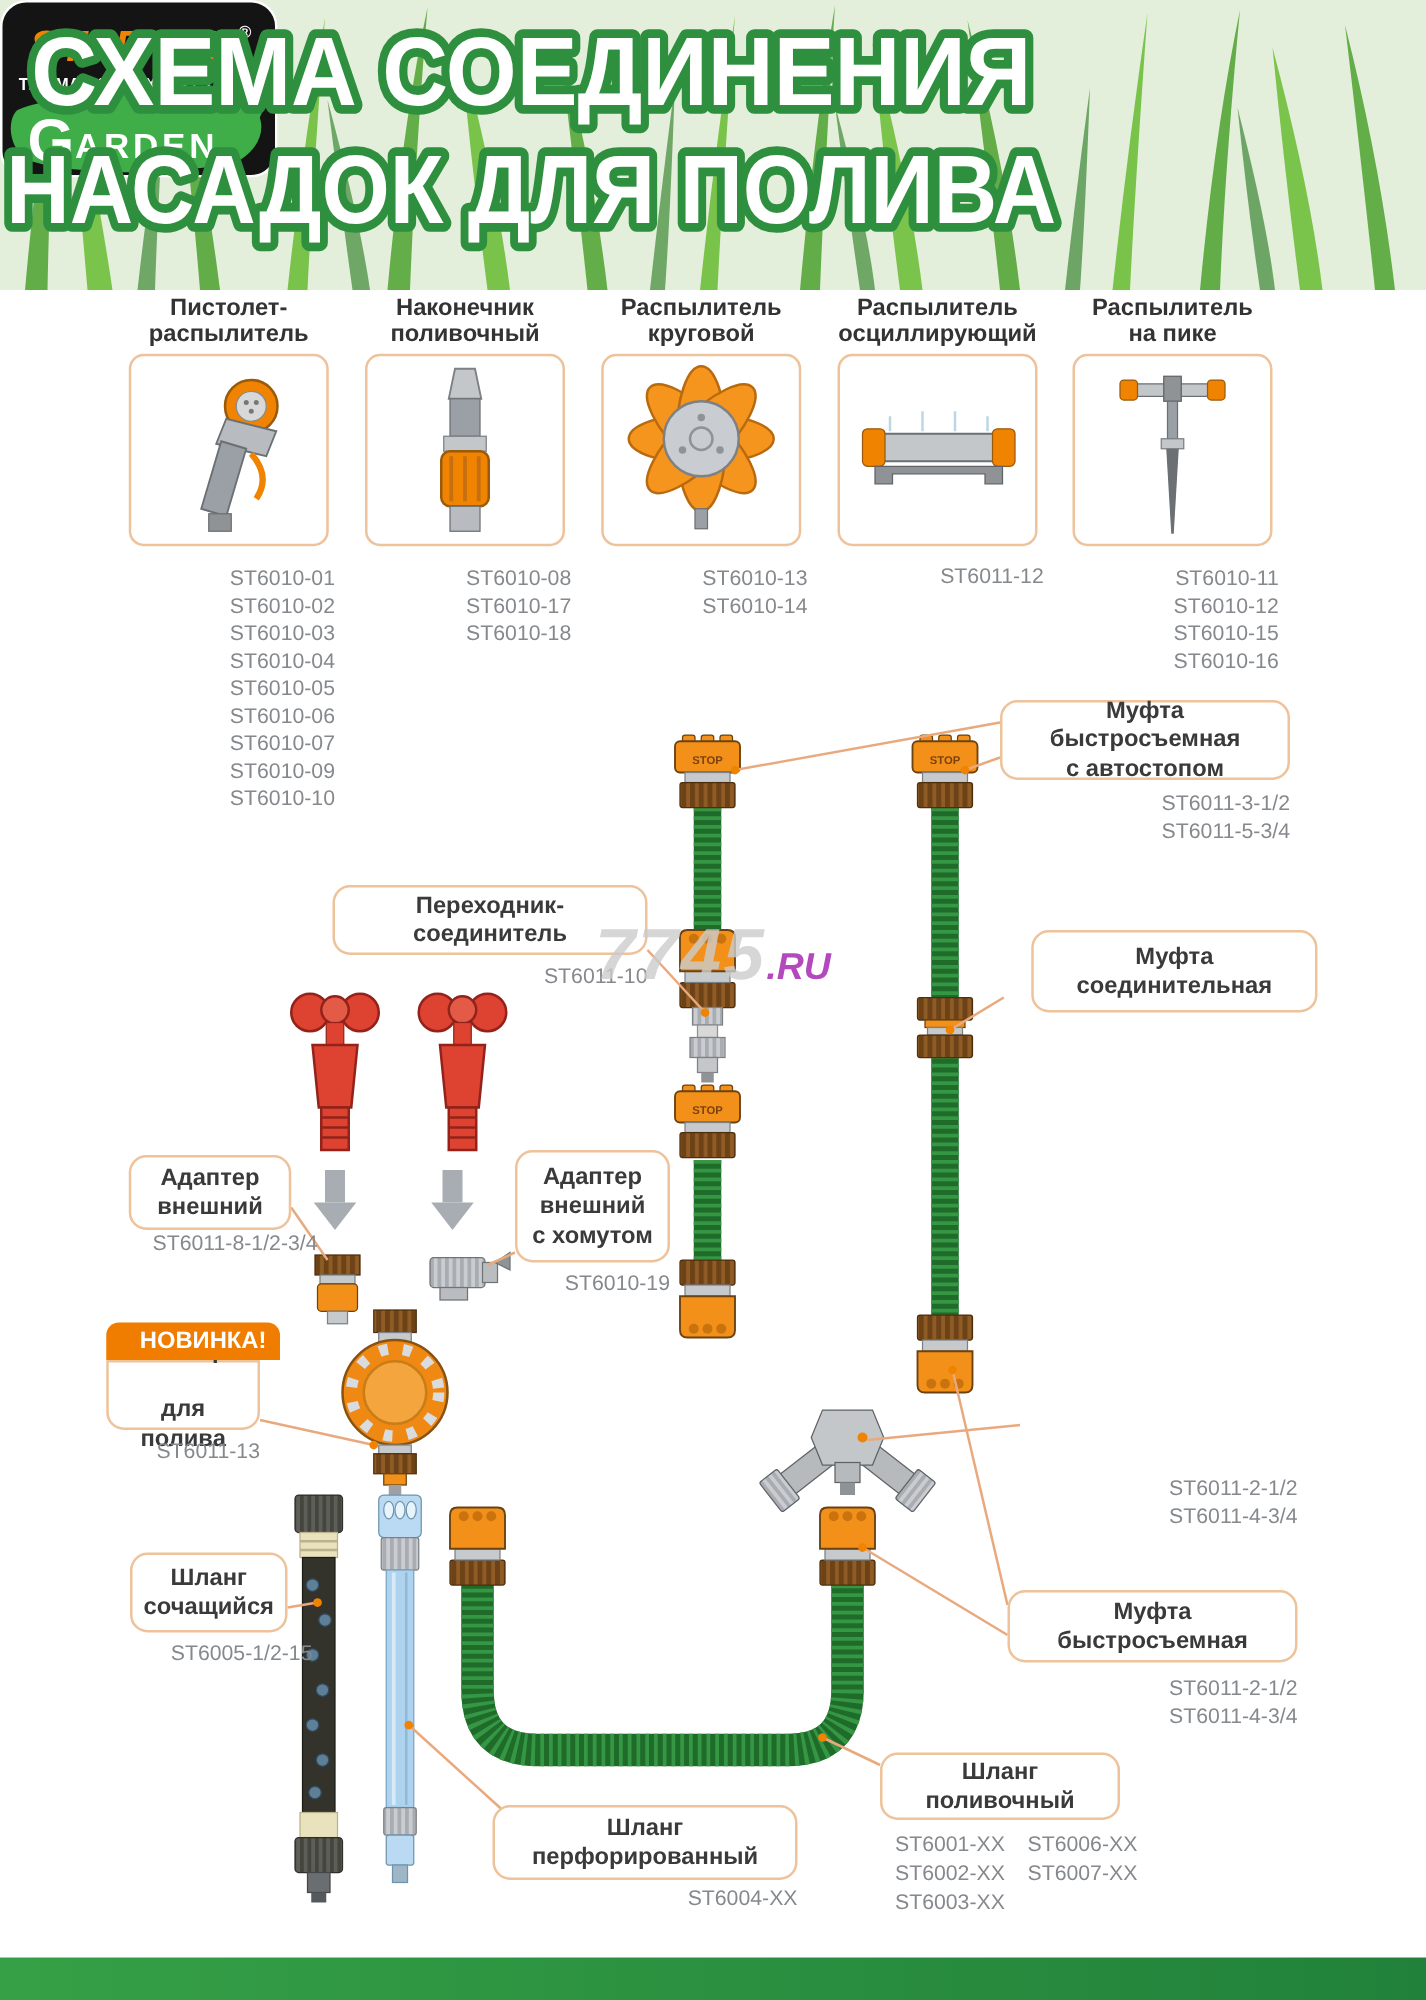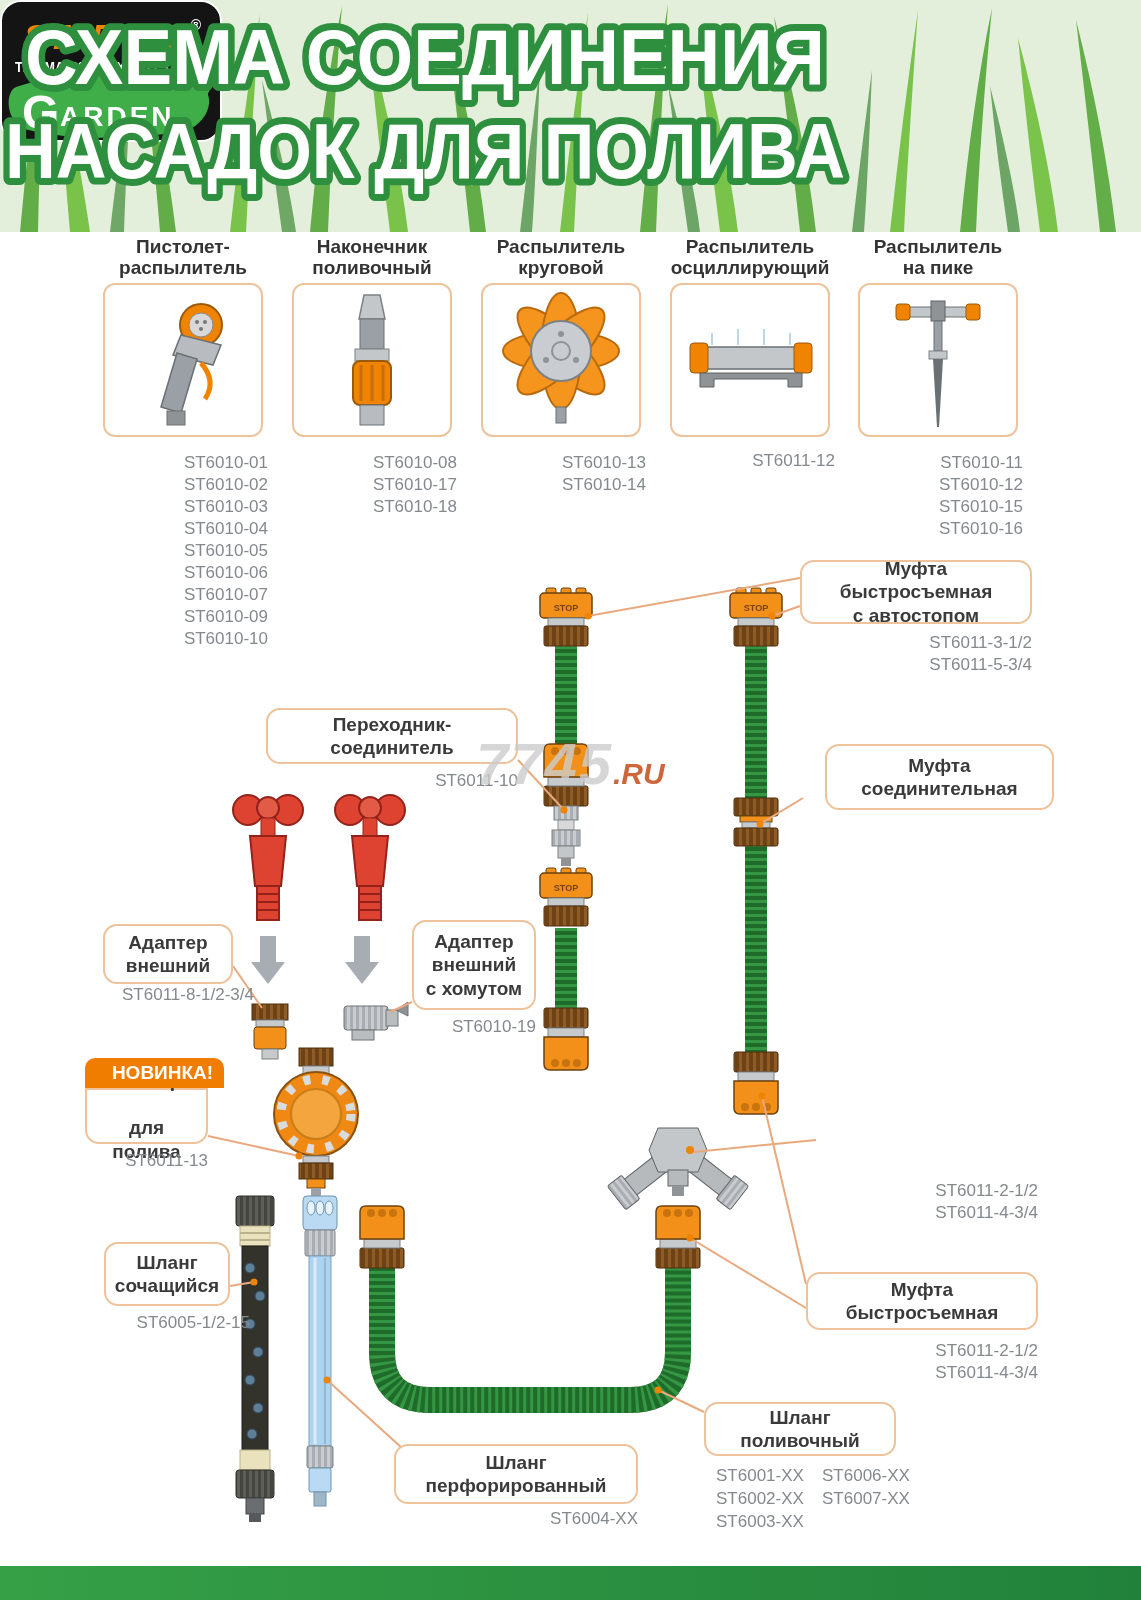--- a/index.html
+++ b/index.html
@@ -25,21 +25,21 @@
   .card-label{position:absolute;text-align:center;font-weight:bold;font-size:19px;
     line-height:21px;color:#333;z-index:4;}
   .card-box{position:absolute;width:160px;height:154px;border:2px solid #eec29a;border-radius:12px;
     background:#fff;box-sizing:border-box;z-index:3;}
   .badge{position:absolute;background:#f07c00;color:#fff;font-weight:bold;font-size:19px;
     display:flex;align-items:center;justify-content:center;border-radius:10px 10px 0 0;z-index:5;padding-left:16px;}
   .timer-box{border-radius:0 0 14px 14px;border-top:2px solid #eec29a;gap:24px;}
   .watermark{position:absolute;left:476px;top:730px;z-index:5;display:flex;align-items:baseline;
     font-style:italic;font-weight:bold;color:#cccccc;opacity:.8;pointer-events:none;}
   .watermark .big{font-size:58px;letter-spacing:2px;}
-  .watermark .small{font-size:30px;color:#c2410c;}
+  .watermark .small{font-size:30px;color:#a21caf;}
   .footer-bar{position:absolute;left:0;top:1566px;width:1141px;height:34px;
     background:linear-gradient(90deg,#35a046,#21813a);z-index:4;}
   .overlay{position:absolute;left:0;top:0;z-index:2;}
   .stop-label{font-family:"Liberation Sans",sans-serif;font-size:9px;font-weight:bold;fill:#7a4210;}
 </style>
 </head>
 <body>
 
 <div class="poster">
 

